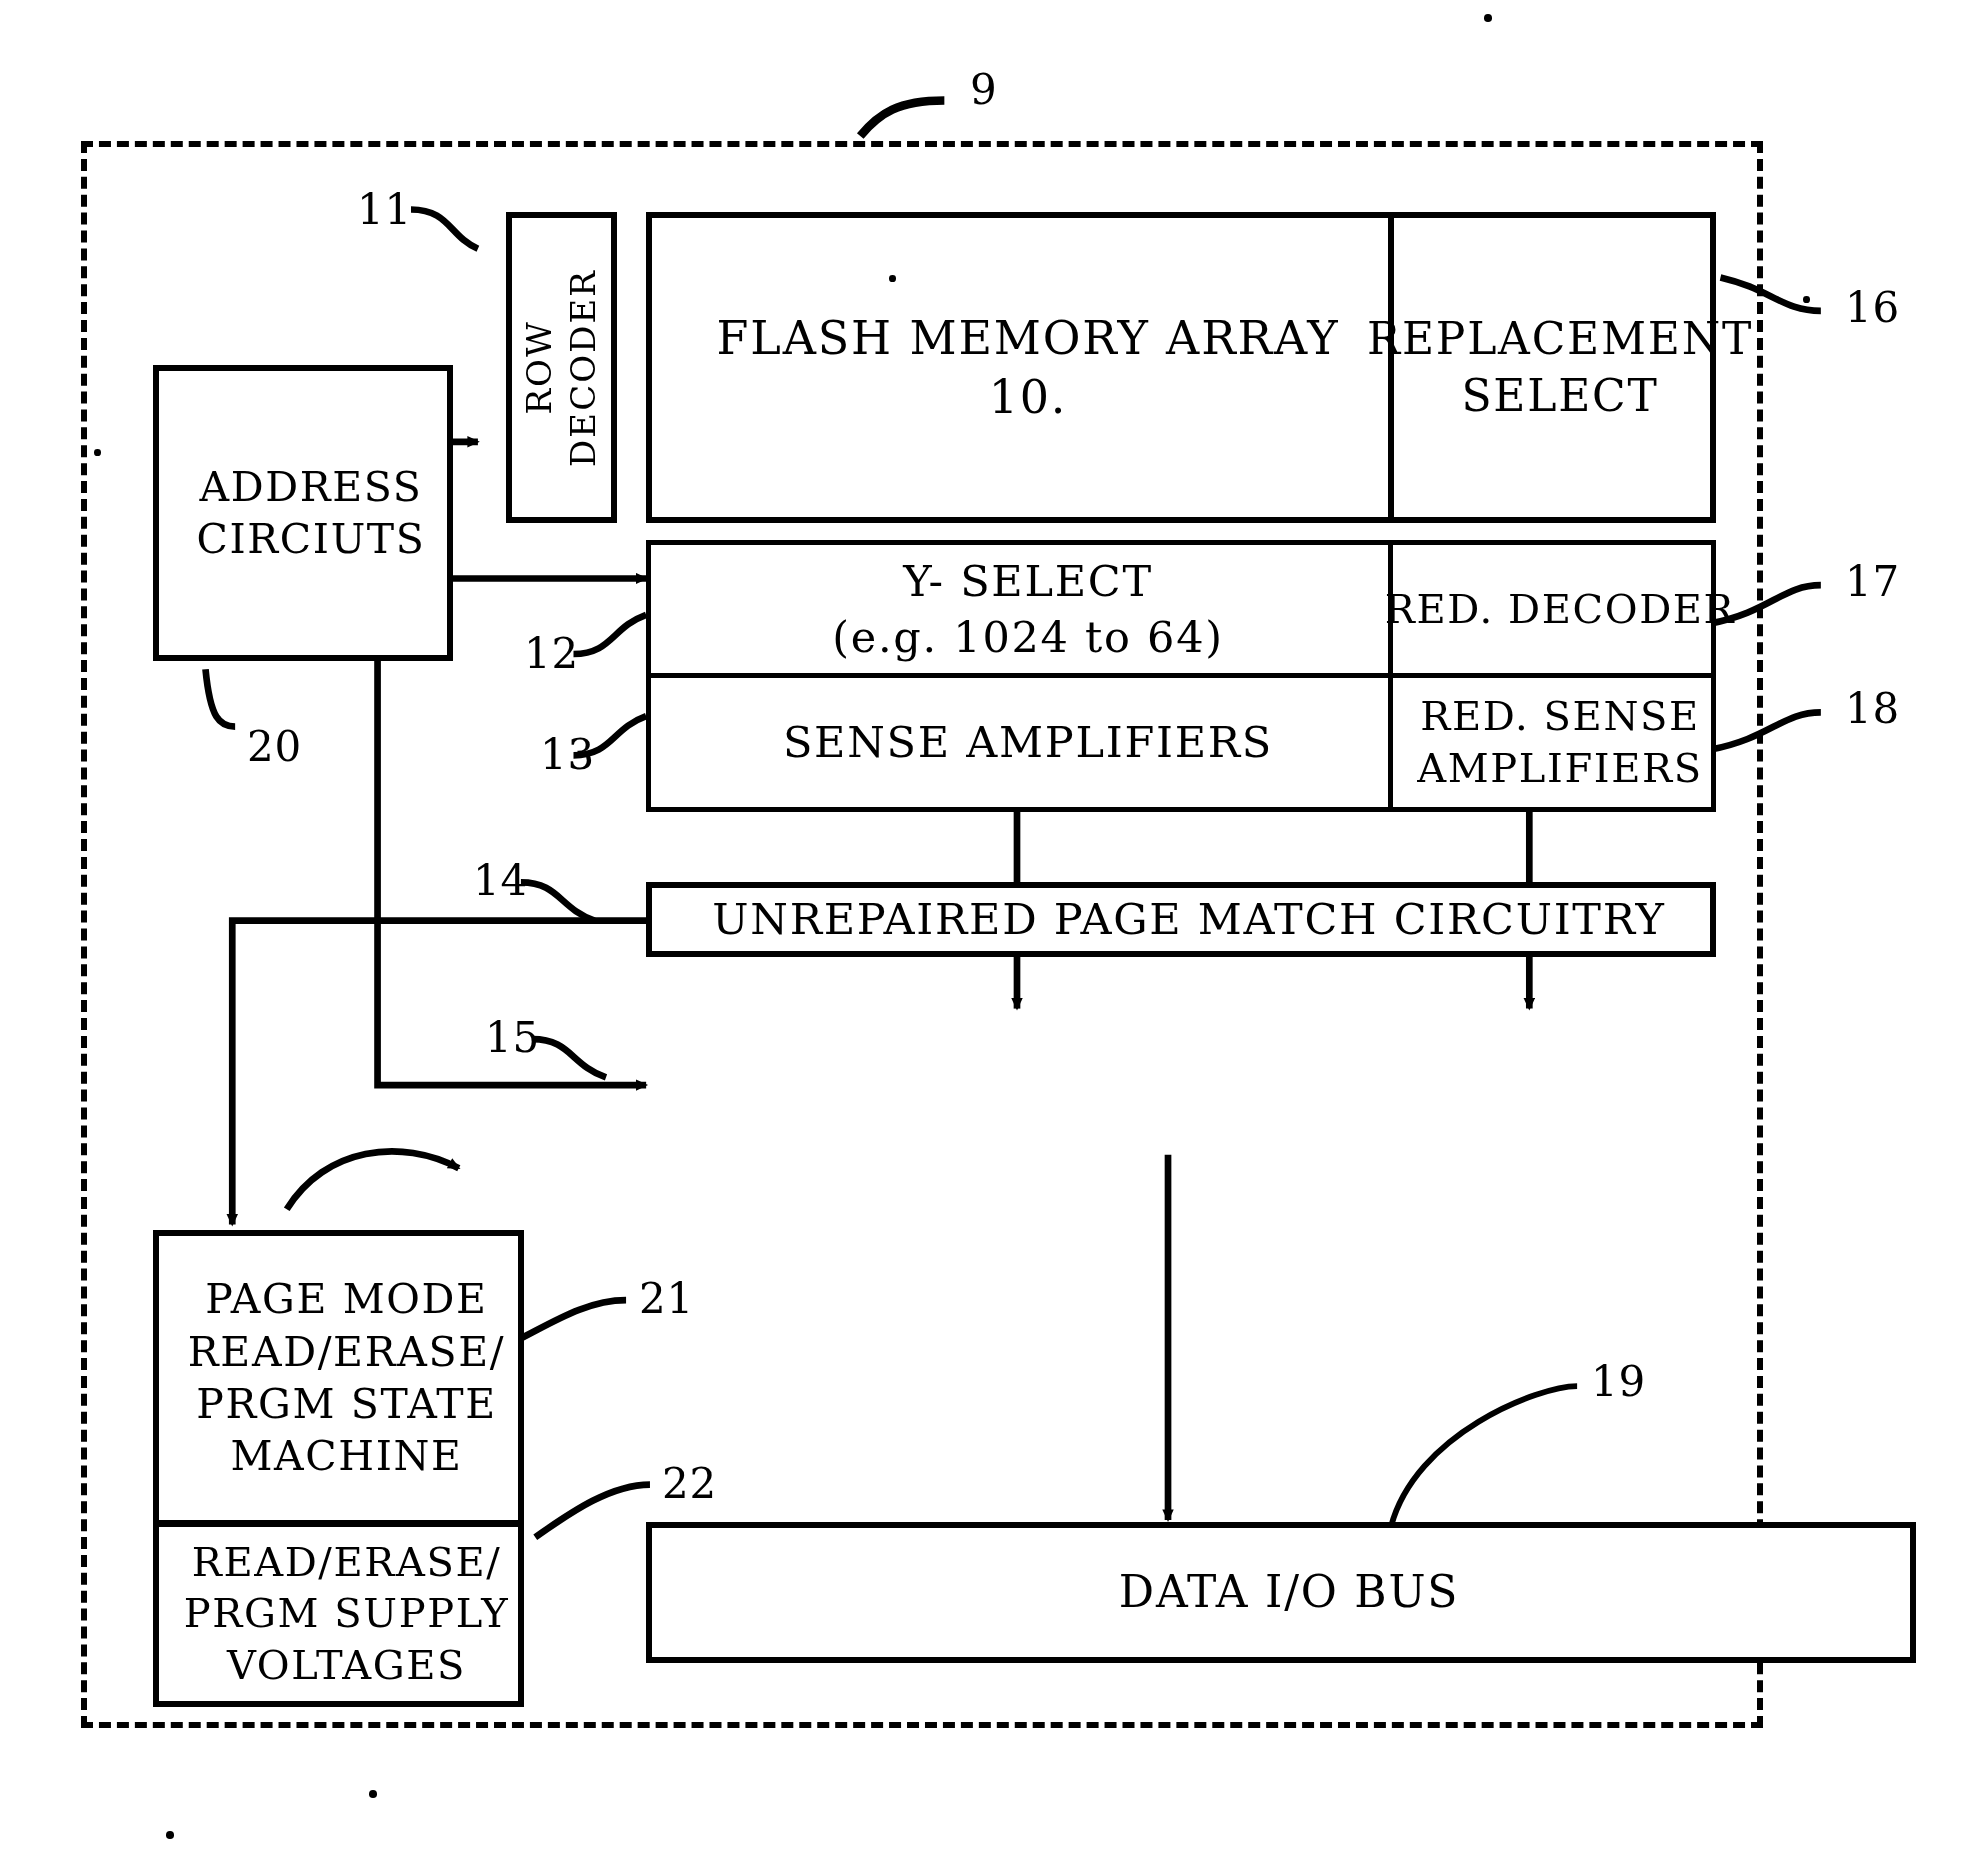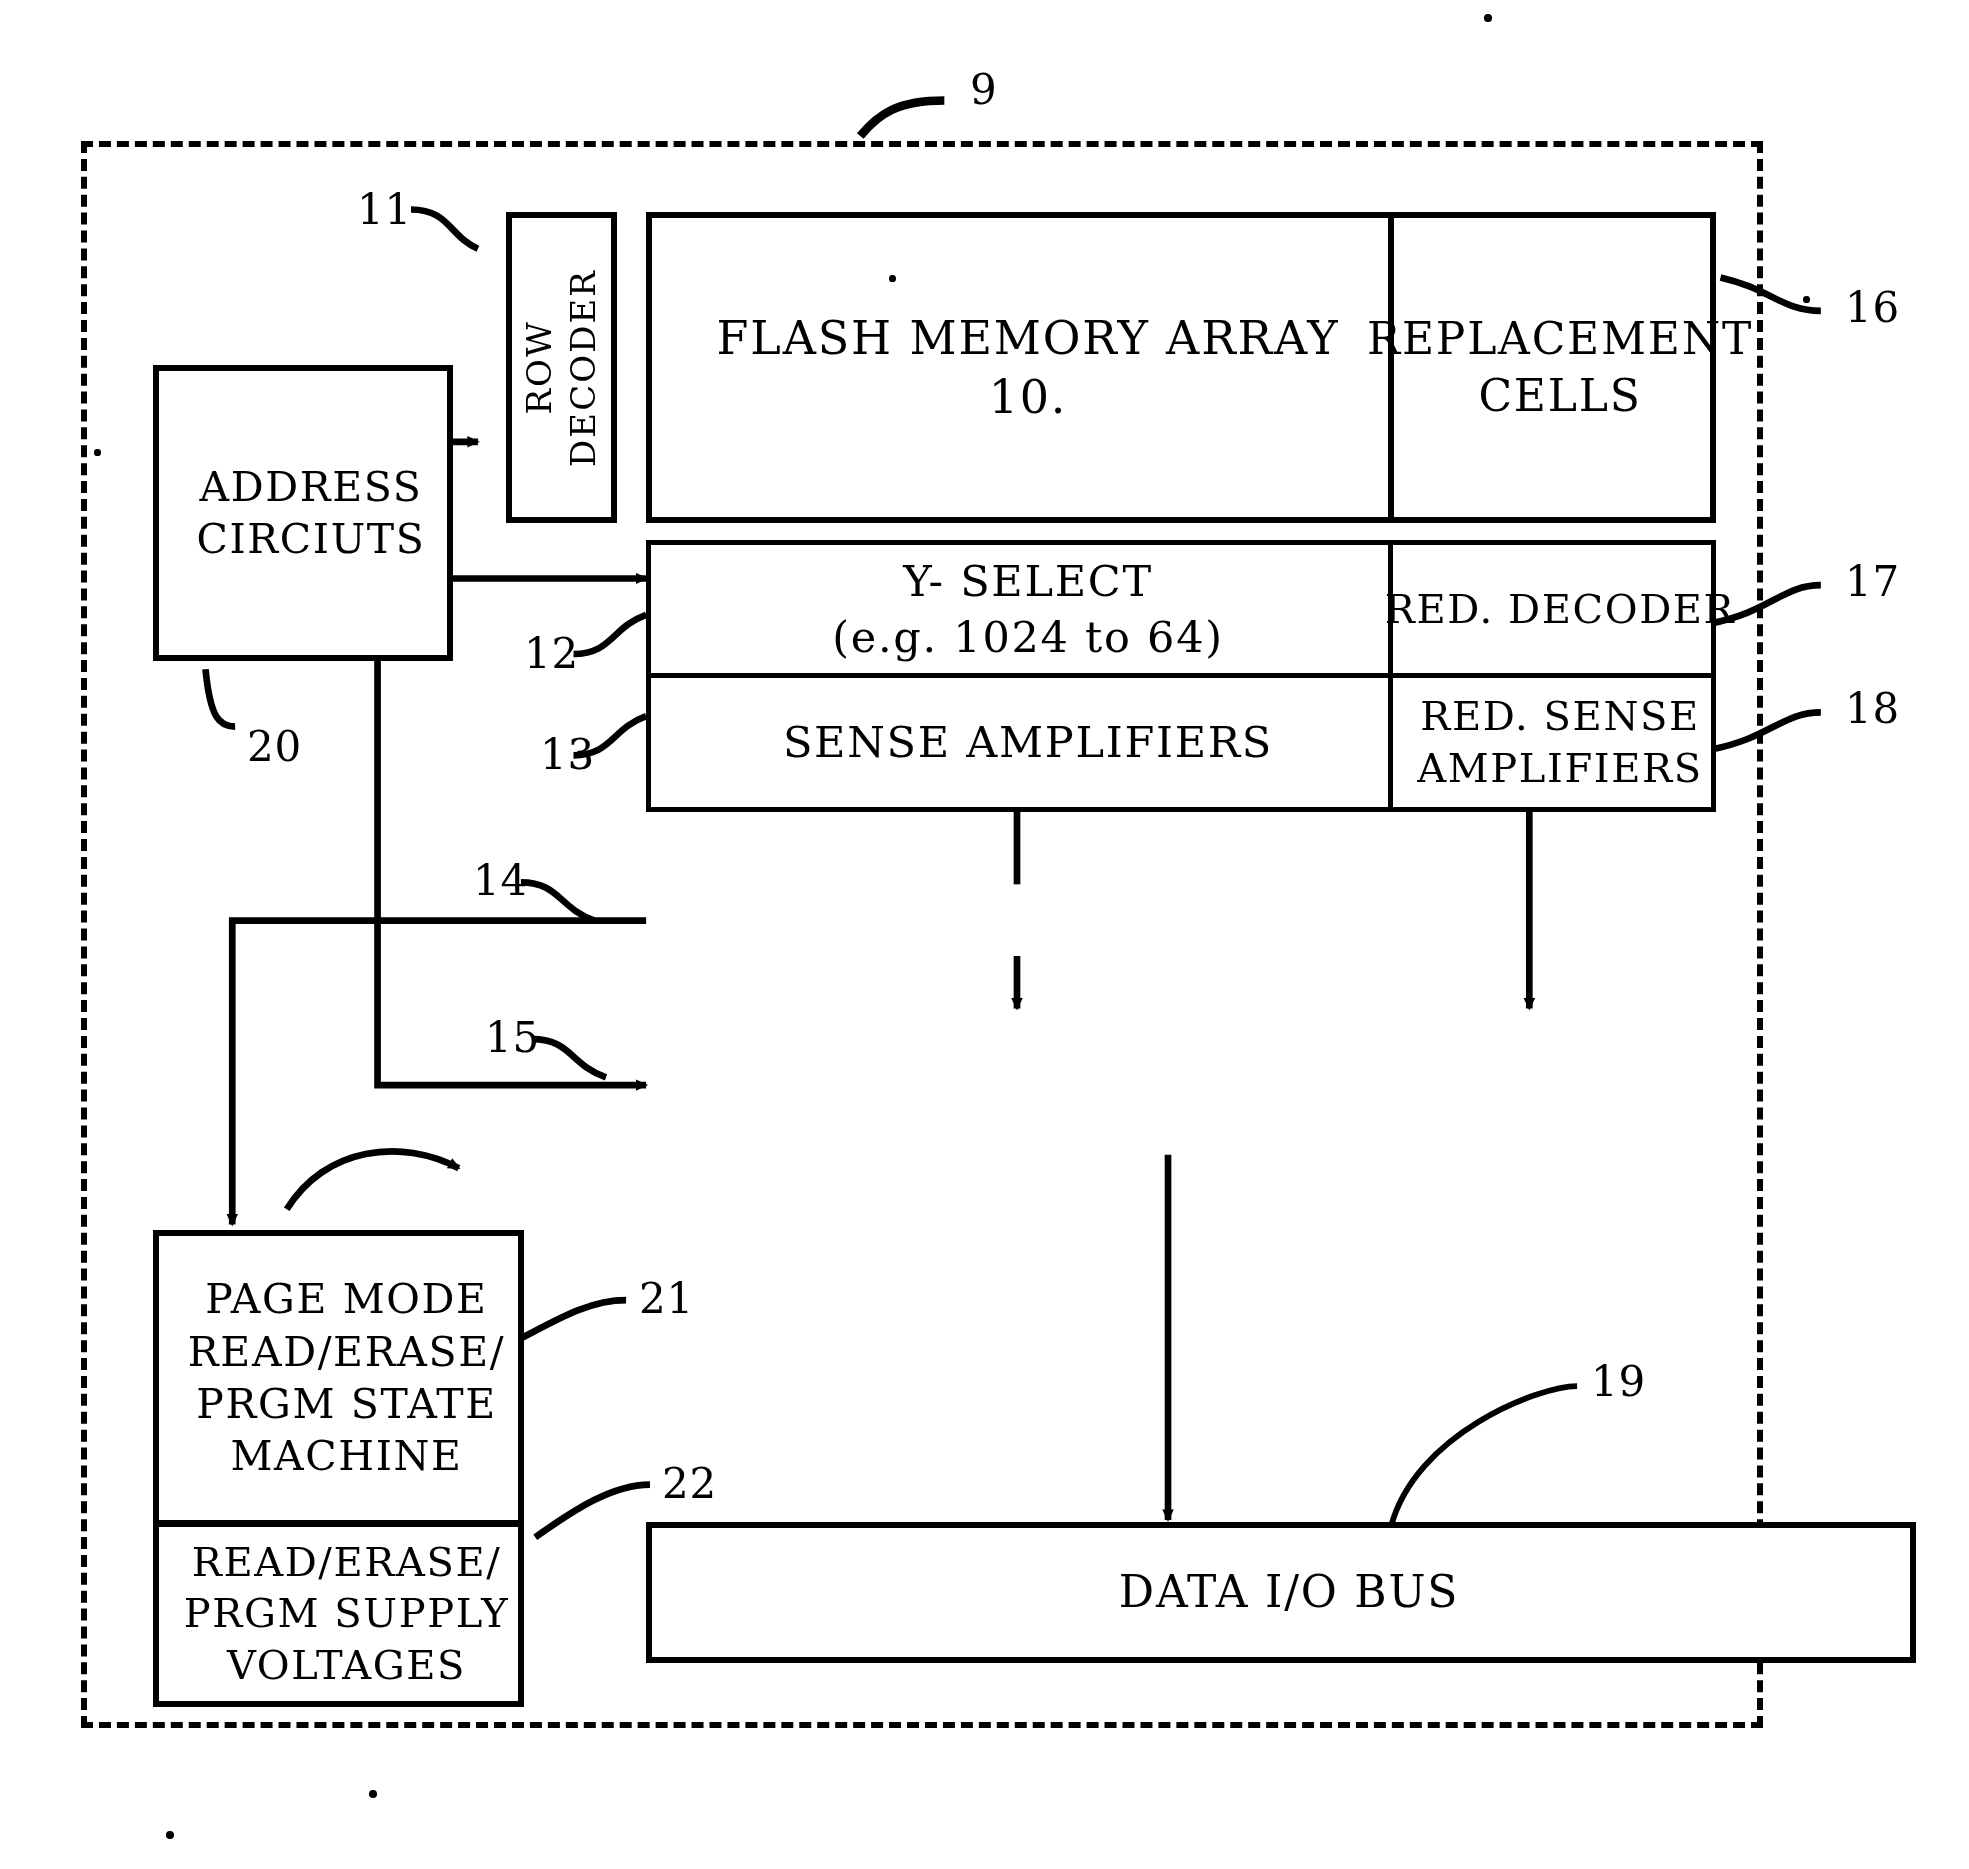--- a/index.html
+++ b/index.html
@@ -155,41 +155,44 @@
     <span class="vert">DECODER</span>
   </div>
 
   <div class="abs block" style="left:646px; top:212px; width:748px; height:311px; font-size:46px;">
     <span class="ln">FLASH MEMORY ARRAY</span>
     <span class="ln">10.</span>
   </div>
 
   <div class="abs block" style="left:1388px; top:212px; width:328px; height:311px; font-size:44px;">
     <span class="ln">REPLACEMENT</span>
-    <span class="ln">CELLS</span>
+    <span class="ln">SELECT</span>
   </div>
 
   <div class="abs block thin" style="left:646px; top:540px; width:748px; height:139px; font-size:43px;">
     <span class="ln">Y- SELECT</span>
     <span class="ln">(e.g. 1024 to 64)</span>
   </div>
 
   <div class="abs block thin" style="left:1388px; top:540px; width:328px; height:139px; font-size:40px;">
     <span class="ln">RED. DECODER</span>
   </div>
 
   <div class="abs block thin" style="left:646px; top:673px; width:748px; height:139px; font-size:43px;">
     <span class="ln">SENSE AMPLIFIERS</span>
   </div>
 
   <div class="abs block thin" style="left:1388px; top:673px; width:328px; height:139px; font-size:40px;">
     <span class="ln">RED. SENSE</span>
     <span class="ln">AMPLIFIERS</span>
   </div>
 
+  <div class="abs block" style="left:646px; top:882px; width:1070px; height:75px; font-size:43px;">
+    <span class="ln">UNREPAIRED PAGE MATCH CIRCUITRY</span>
+  </div>
 
 
   <div class="abs block" style="left:153px; top:1230px; width:371px; height:296px; font-size:41px;">
     <span class="ln">PAGE MODE</span>
     <span class="ln">READ/ERASE/</span>
     <span class="ln">PRGM STATE</span>
     <span class="ln">MACHINE</span>
   </div>
 
   <div class="abs block" style="left:153px; top:1521px; width:371px; height:186px; font-size:40px;">

